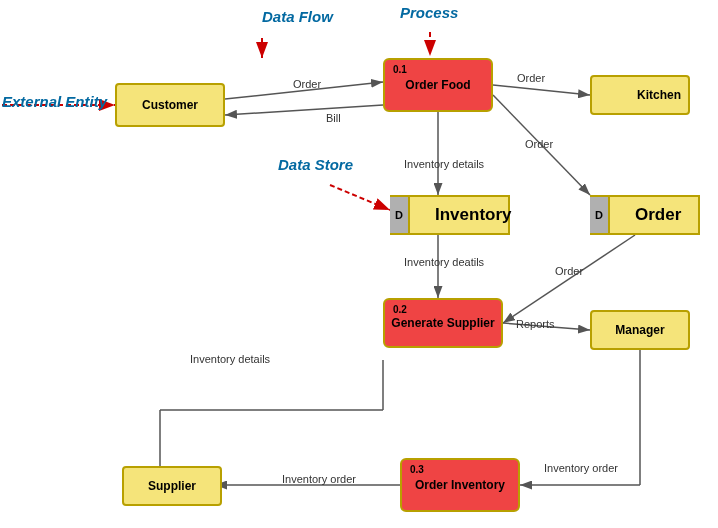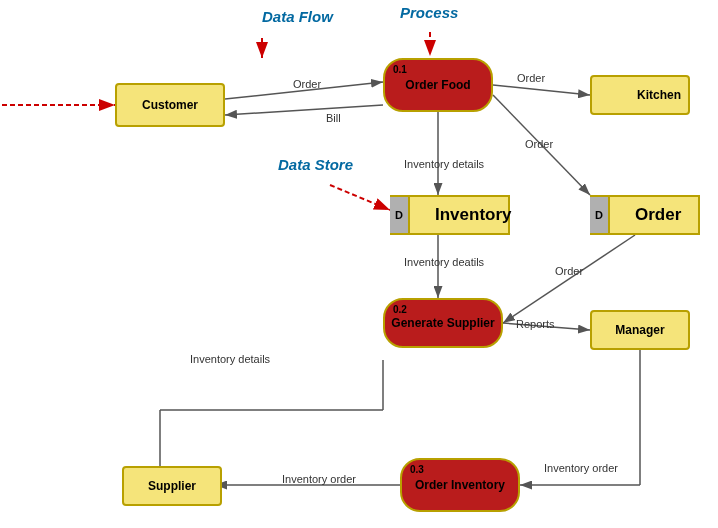--- a/index.html
+++ b/index.html
@@ -19,23 +19,23 @@
     .node {
       position: absolute;
       display: flex;
       align-items: center;
       justify-content: center;
       text-align: center;
       font-size: 12px;
       font-weight: bold;
     }
     .process {
-      background: #b91c1c;
+      background: #ef4444;
       border: 2px solid #b8a000;
-      border-radius: 20px;
+      border-radius: 6px;
     }
     .entity {
       background: #f5e47a;
       border: 2px solid #b8a000;
       border-radius: 4px;
     }
     .datastore {
       background: #f5e47a;
       border-top: 2px solid #b8a000;
       border-bottom: 2px solid #b8a000;
@@ -136,20 +136,21 @@
     <line x1="160" y1="410" x2="160" y2="480" stroke="#555" stroke-width="1.5" marker-end="url(#arrowhead)"></line>
 
     <line x1="400" y1="485" x2="215" y2="485" stroke="#555" stroke-width="1.5" marker-end="url(#arrowhead)"></line>
 
     <line x1="640" y1="350" x2="640" y2="485" stroke="#555" stroke-width="1.5"></line>
     <line x1="640" y1="485" x2="520" y2="485" stroke="#555" stroke-width="1.5" marker-end="url(#arrowhead)"></line>
   </svg>
 
   <div class="legend-label" style="left:262px; top:8px;">Data Flow</div>
   <div class="legend-label" style="left:400px; top:4px;">Process</div>
+  <div class="legend-label" style="left:2px; top:93px;">External Entity</div>
   <div class="legend-label" style="left:278px; top:156px;">Data Store</div>
 
   <div class="node entity" style="left:115px; top:83px; width:110px; height:44px;">
     <span>Customer</span>
   </div>
 
   <div class="node process" style="left:383px; top:58px; width:110px; height:54px;">
     <span class="process-number">0.1</span>
     <span>Order Food</span>
   </div>

